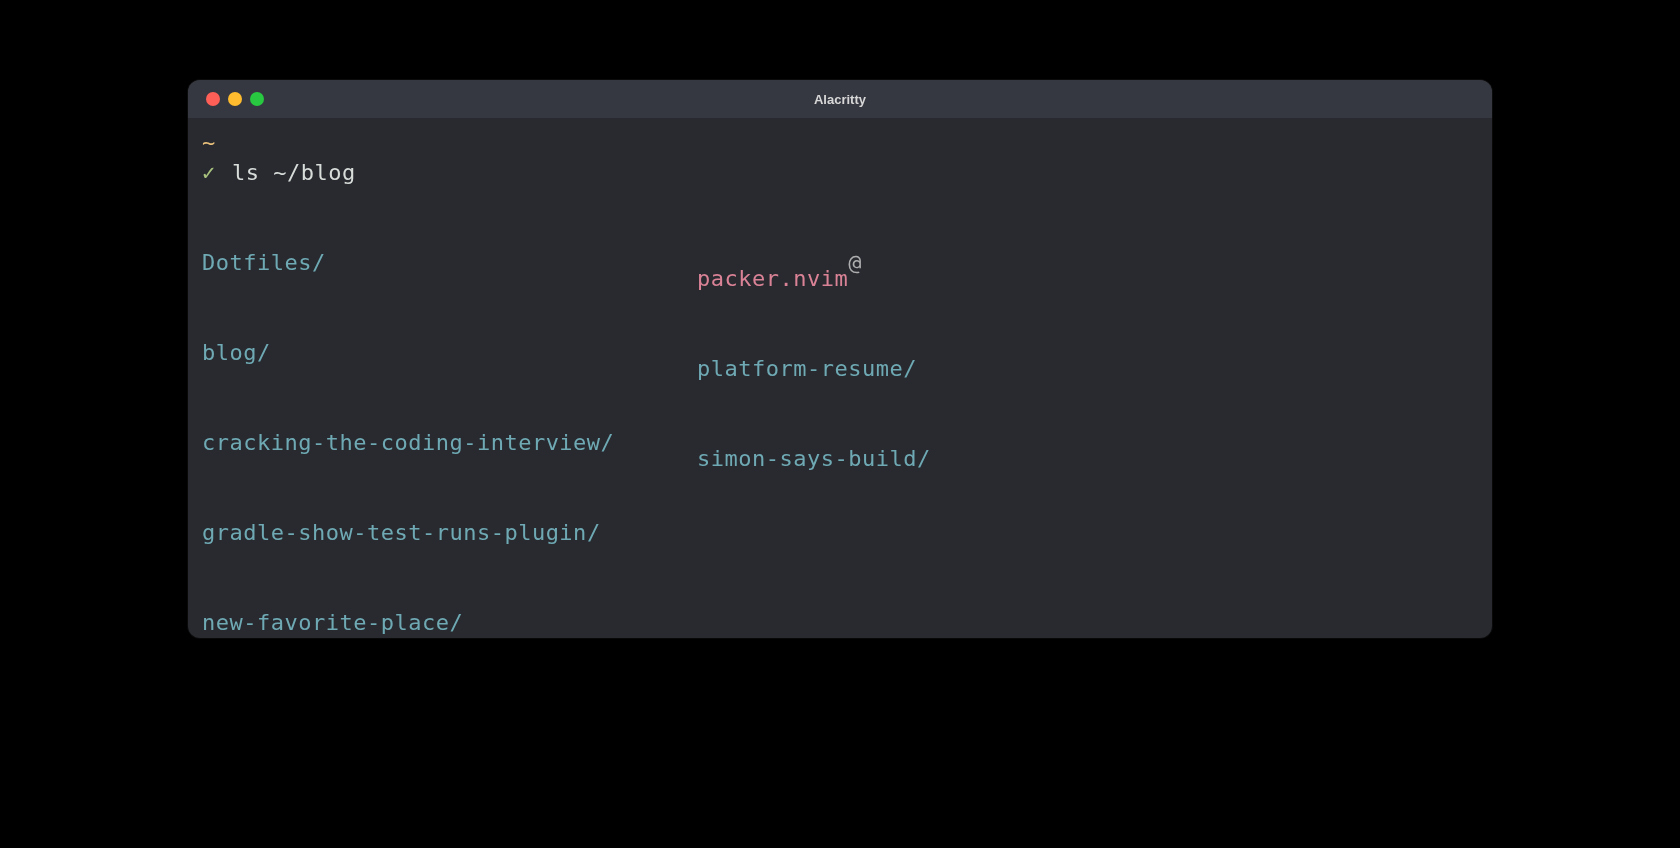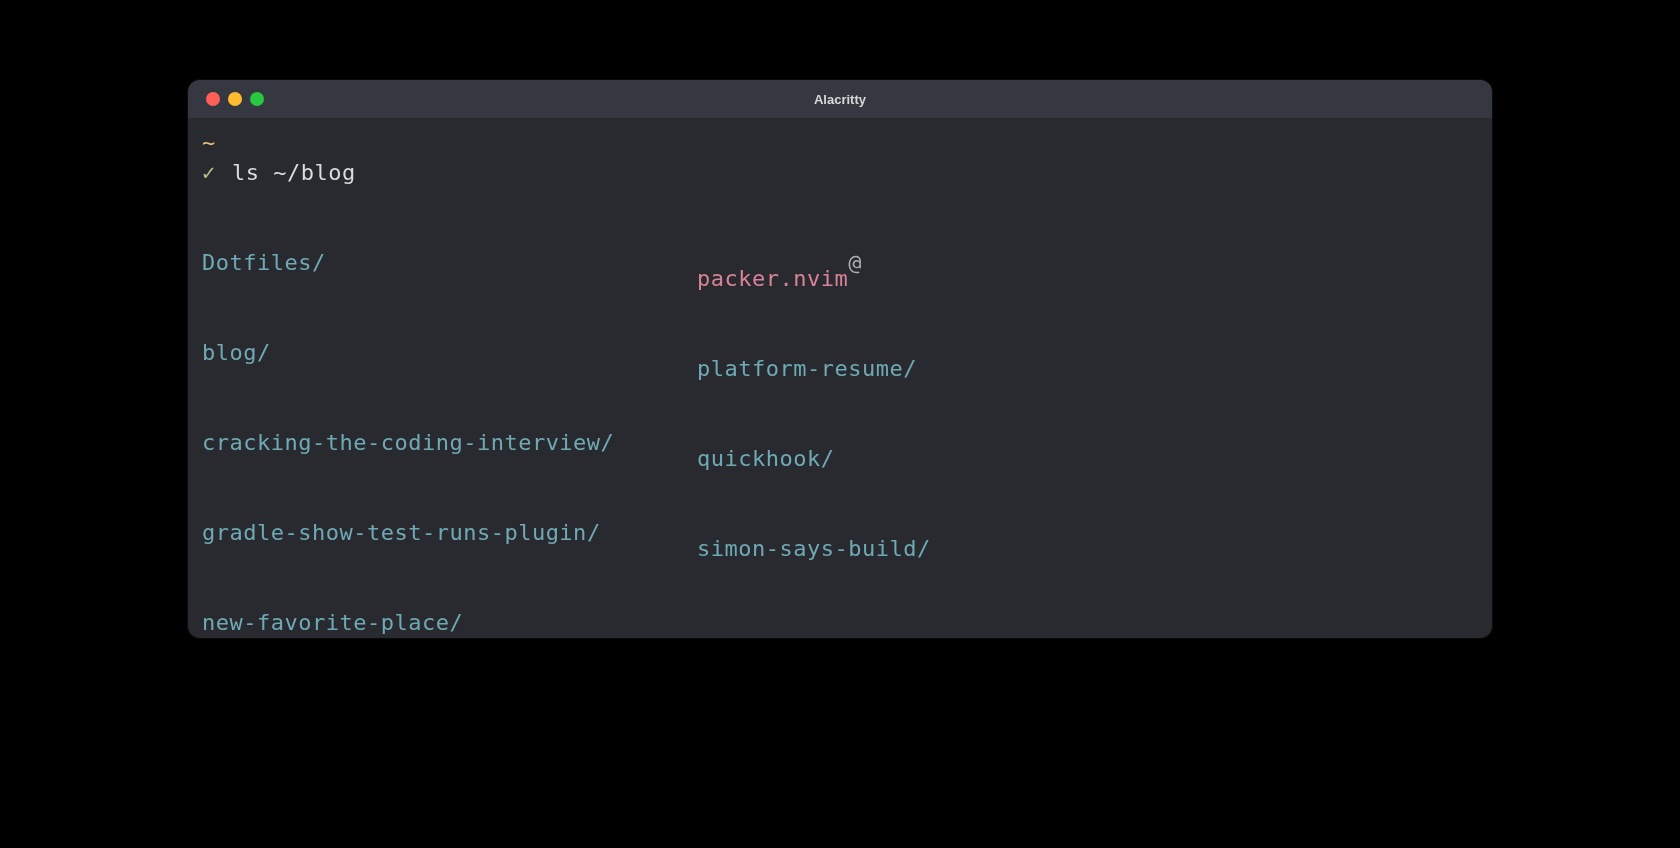--- a/index.html
+++ b/index.html
@@ -123,19 +123,18 @@
       <div class="col col1">
         <div class="line"><span class="dir"><span>Dotfiles</span><span>/</span></span></div>
         <div class="line"><span class="dir"><span>blog</span><span>/</span></span></div>
         <div class="line"><span class="dir"><span>cracking-the-coding-interview</span><span>/</span></span></div>
         <div class="line"><span class="dir"><span>gradle-show-test-runs-plugin</span><span>/</span></span></div>
         <div class="line"><span class="dir"><span>new-favorite-place</span><span>/</span></span></div>
       </div>
       <div class="col col2">
         <div class="line"><span class="symlink"><span>packer.nvim</span></span><span class="symlink-at">@</span></div>
         <div class="line"><span class="dir"><span>platform-resume</span><span>/</span></span></div>
-        <div class="line"><span class="dir"><span>quickhook</span><span>/</span></span></div>
         <div class="line"><span class="dir"><span>simon-says-build</span><span>/</span></span></div>
       </div>
     </div>
 
   </div>
 </div>
 
 </body></html>

